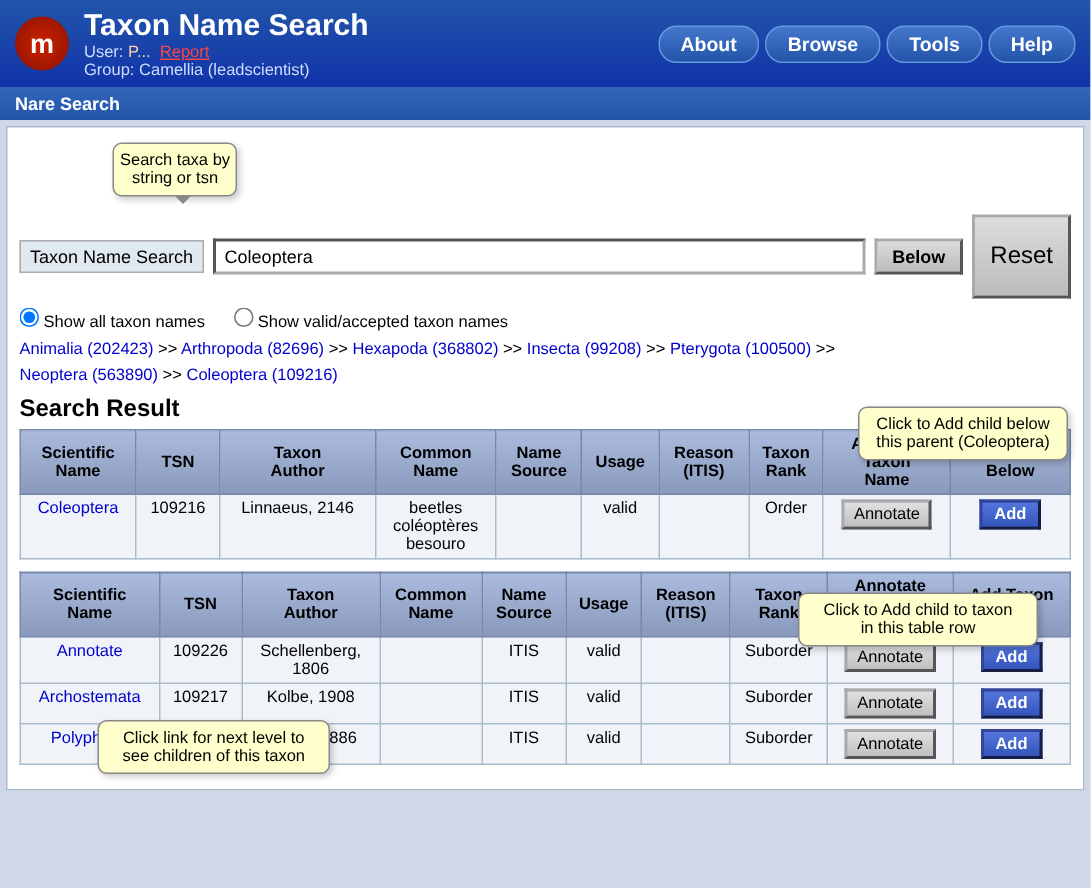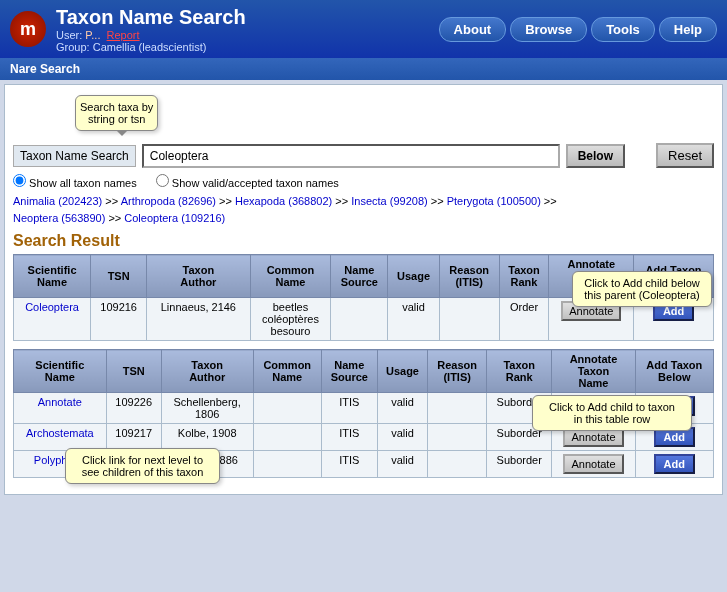--- a/index.html
+++ b/index.html
@@ -164,24 +164,23 @@
       background: linear-gradient(to bottom, #dddddd, #bbbbbb);
       border: 2px outset #aaa;
       padding: 3px 10px;
       font-size: 12px;
       cursor: pointer;
       font-weight: bold;
     }
     .btn-reset {
       background: linear-gradient(to bottom, #dddddd, #bbbbbb);
       border: 2px outset #aaa;
-      padding: 3px 10px;
-      font-size: 13px;
-      cursor: pointer;
-      margin-left: 25px;
+      padding: 17px 10px;
+      font-size: 16px;
+      cursor: pointer;
     }
 
     
     .radio-area {
       margin: 4px 0;
       font-size: 11px;
       color: #000;
     }
     .radio-area label { cursor: pointer; margin-right: 16px; }
 
@@ -191,21 +190,21 @@
       color: #000;
       margin: 4px 0;
       line-height: 1.5;
     }
     .breadcrumb a { color: #0000cc; text-decoration: none; }
 
     
     .section-header {
       font-size: 16px;
       font-weight: bold;
-      color: #a16207;
+      color: #000000;
       margin: 6px 0 4px 0;
     }
 
     
     .result-table {
       width: 100%;
       border-collapse: collapse;
       font-size: 11px;
       margin-bottom: 8px;
     }

